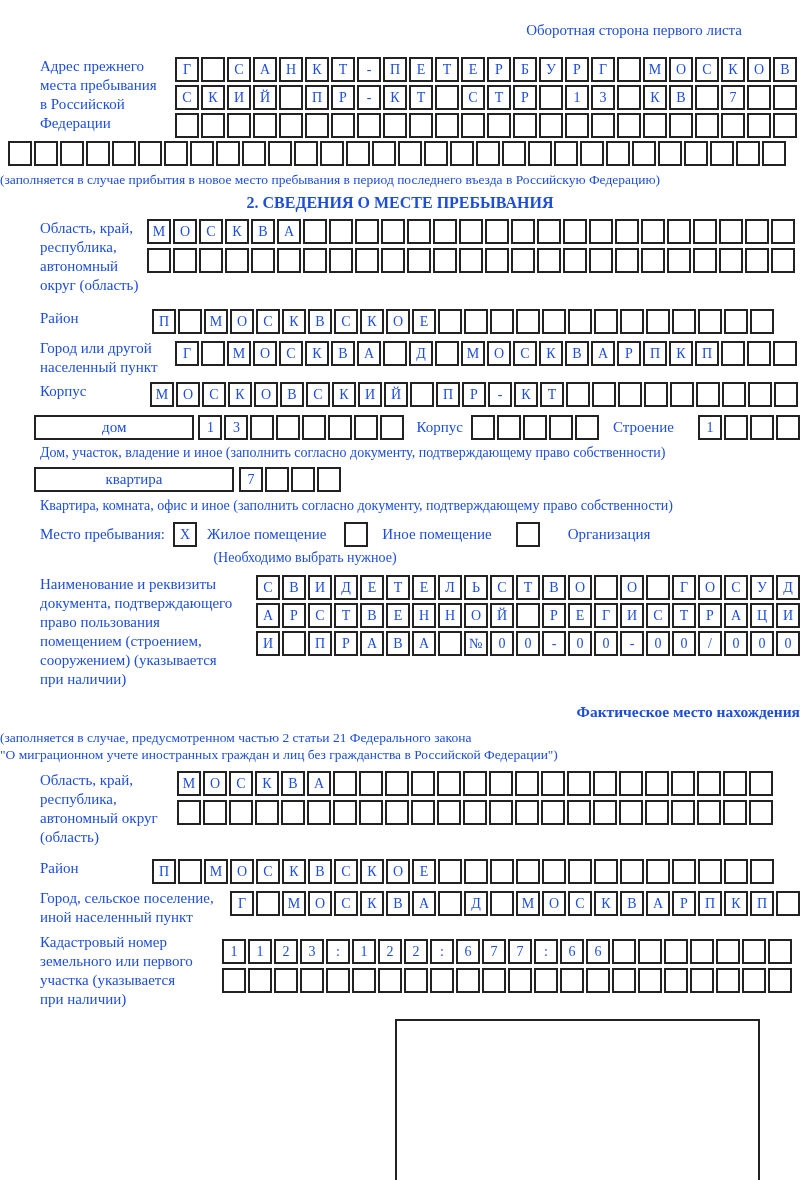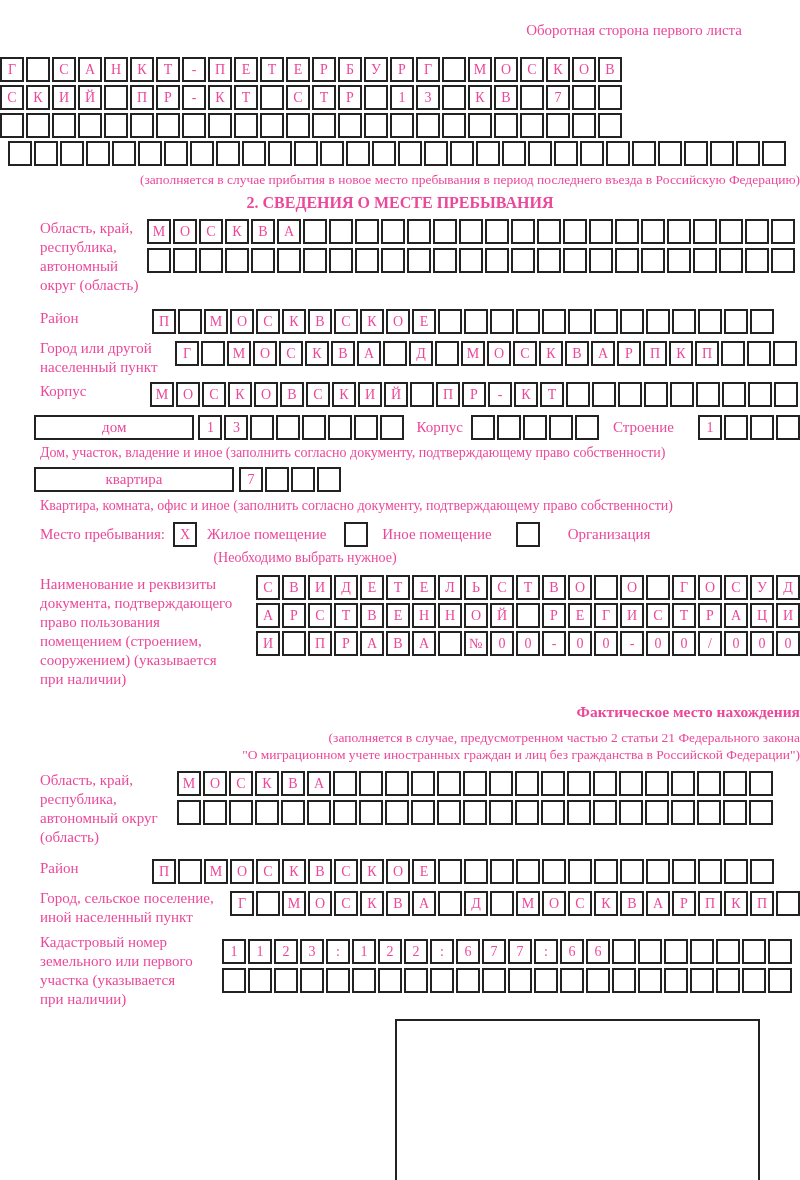--- a/index.html
+++ b/index.html
@@ -1,20 +1,20 @@
 <!DOCTYPE html>
 <html><head>
 <meta charset="utf-8">
 <style>
   html,body{margin:0;padding:0;background:#fff;}
   .page{
     position:relative;
     width:800px;height:1180px;
     background:#fff;
-    color:#ec4899;
+    color:#1d4ed8;
     font-family:"Liberation Serif","DejaVu Serif",serif;
     overflow:hidden;
   }
   .hdr{
     padding-top:22px;padding-right:58px;
     text-align:right;font-size:15px;
   }
   .lbl{white-space:pre-line;font-size:15px;line-height:19px;}
   .frow{display:flex;align-items:flex-start;}
   .cellcol{display:flex;flex-direction:column;gap:3px;}
@@ -24,35 +24,39 @@
     border:2px solid #222;box-sizing:border-box;
     display:flex;align-items:center;justify-content:center;
     font-size:14px;line-height:1;background:#fff;
   }
   .wbox{
     border:2px solid #222;box-sizing:border-box;height:25px;
     display:flex;align-items:center;justify-content:center;
     font-size:15px;background:#fff;
   }
   .caption{font-size:13.5px;line-height:17px;}
-  .center{text-align:right;padding-left:20px;}
+  .center{text-align:left;}
   .h2{font-weight:bold;font-size:16px;text-align:center;margin-top:6px;}
   .h3{font-weight:bold;font-size:15.5px;text-align:right;}
   .inline-lbl{font-size:15px;line-height:25px;}
   .stampbox{border:2px solid #222;box-sizing:border-box;background:#fff;}
   .prewrap{white-space:pre-line;}
 </style>
 </head>
 <body>
 
 <div class="page">
 
   <div class="hdr">Оборотная сторона первого листа</div>
 
   <div class="frow" style="margin-top:18px;">
+    <div class="lbl" style="width:175px;box-sizing:border-box;padding-left:40px;">Адрес прежнего
+места пребывания
+в Российской
+Федерации</div>
     <div class="cellcol">
       <div class="cellrow">
           <div class="cell">Г</div>
           <div class="cell"></div>
           <div class="cell">С</div>
           <div class="cell">А</div>
           <div class="cell">Н</div>
           <div class="cell">К</div>
           <div class="cell">Т</div>
           <div class="cell">-</div>

